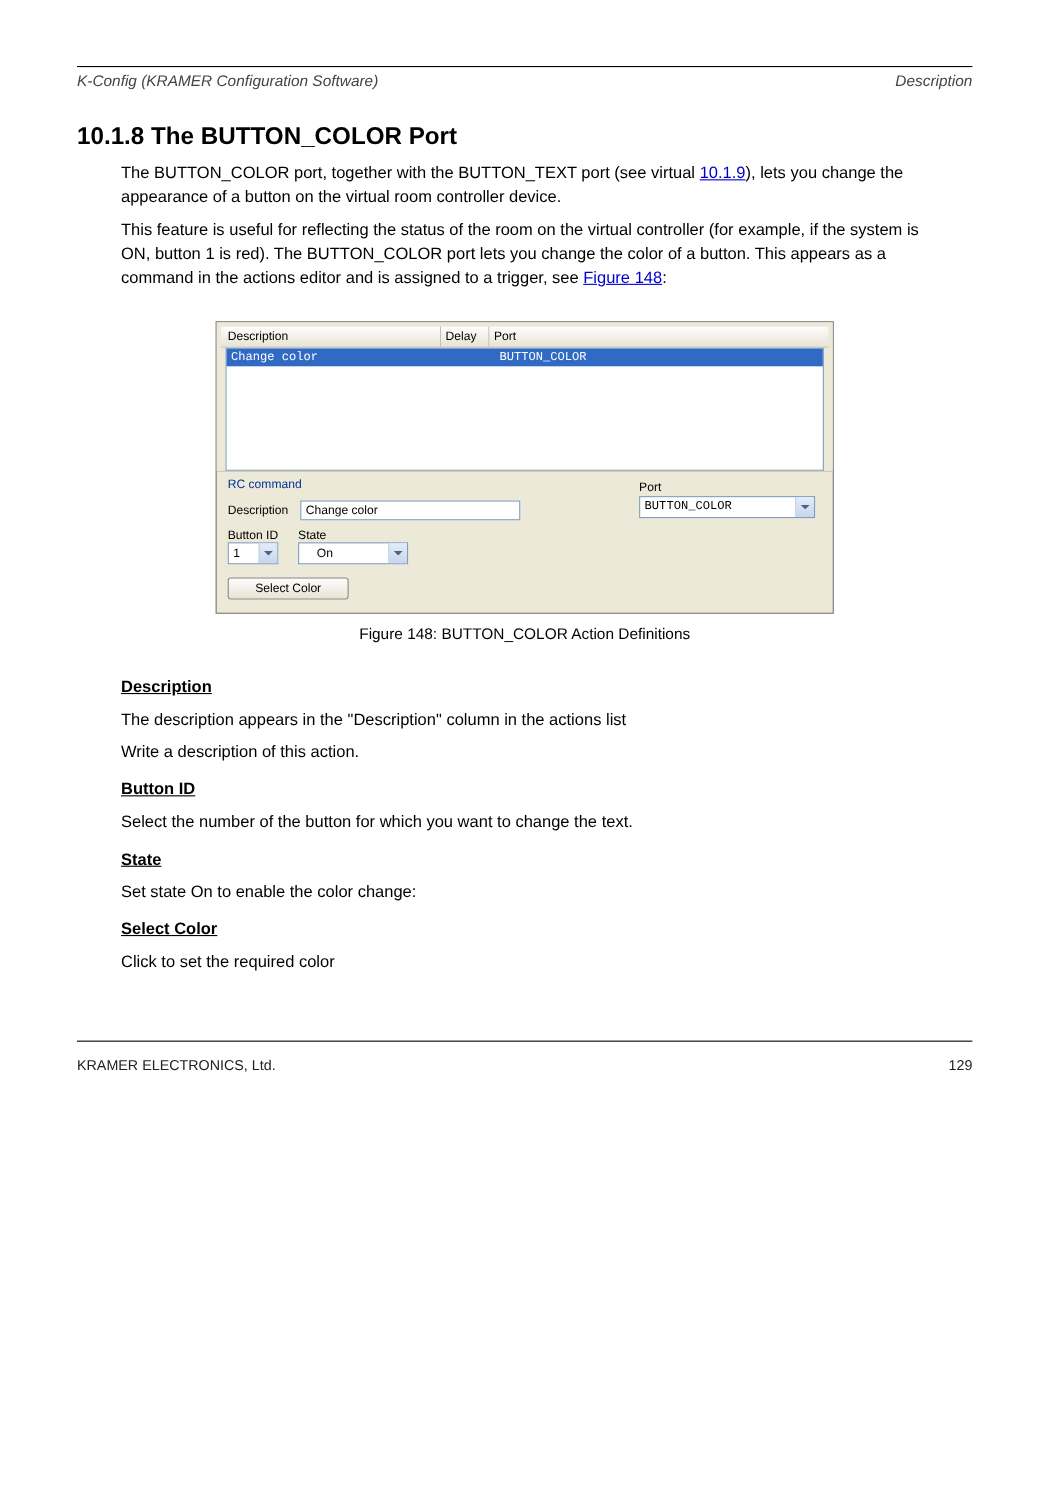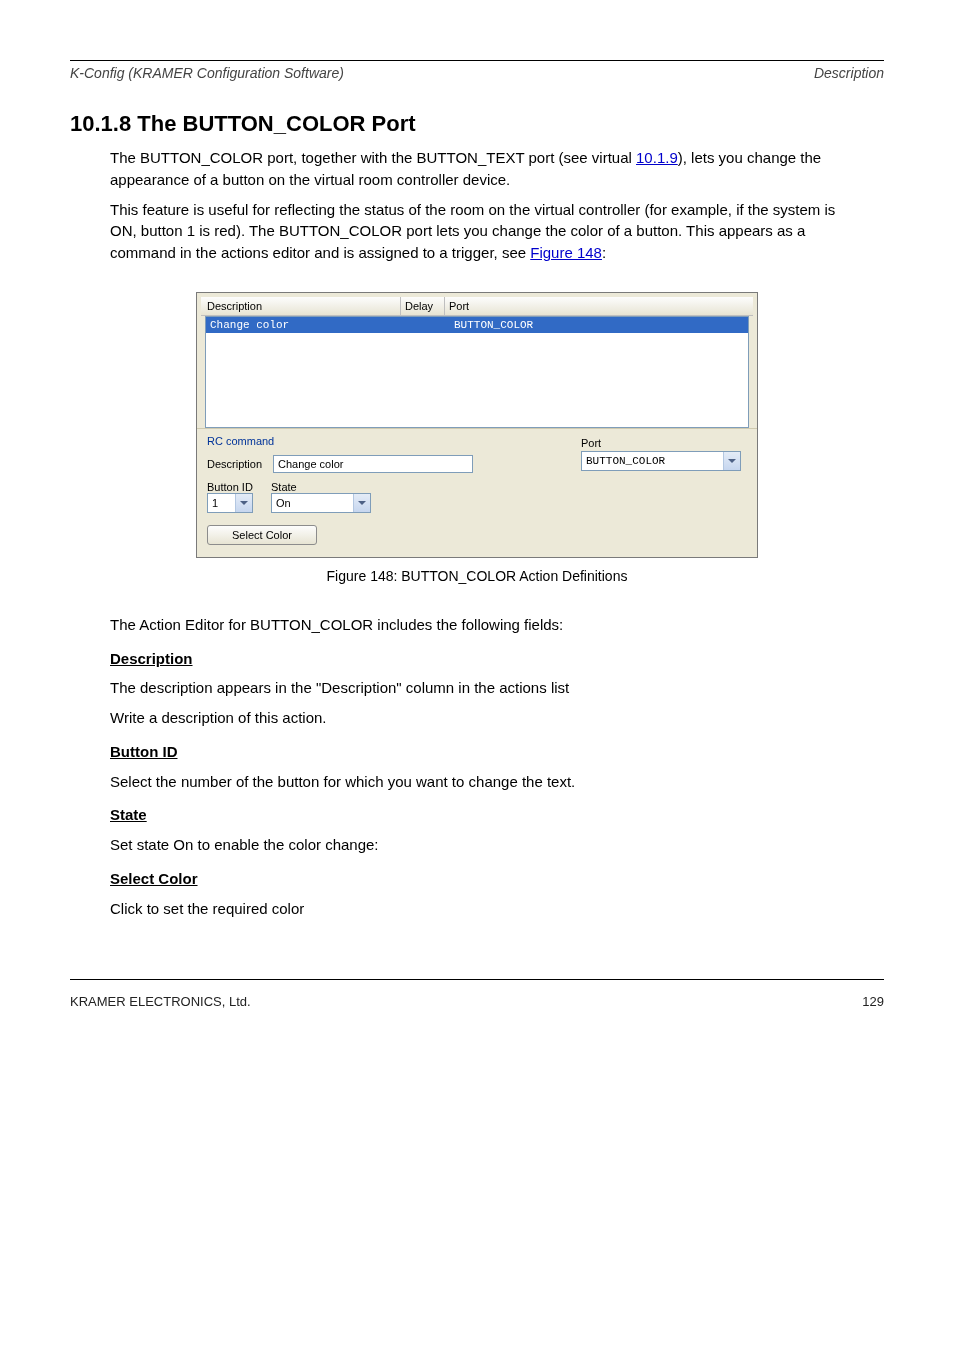--- a/index.html
+++ b/index.html
@@ -293,40 +293,37 @@
             <div class="lbl">Button ID</div>
             <div class="combo" style="width:46px;">
               <div class="combo-text sans">1</div>
               <div class="combo-btn">
                   <div class="chev"></div>
                 </div>
             </div>
           </div>
           <div>
             <div class="lbl">State</div>
-            <div class="combo" style="width:100px;">
+            <div class="combo" style="width:100px;padding-left:12px;">
               <div class="combo-text sans">On</div>
               <div class="combo-btn">
                   <div class="chev"></div>
                 </div>
             </div>
           </div>
         </div>
         <div style="margin-top:12px;">
           <div class="win-btn" style="min-width:110px;">Select Color</div>
         </div>
       </div>
     </div>
   </div>
 
   <div class="caption">Figure 148: BUTTON_COLOR Action Definitions</div>
 
-  <div class="body-text">
-    <p>The Action Editor for BUTTON_COLOR includes the following fields:</p>
-  </div>
 
   <div class="field-block">
     <p class="field-name">Description</p>
     <p>The description appears in the "Description" column in the actions list</p>
     <p>Write a description of this action.</p>
 
     <p class="field-name">Button ID</p>
     <p>Select the number of the button for which you want to change the text.</p>
 
     <p class="field-name">State</p>

